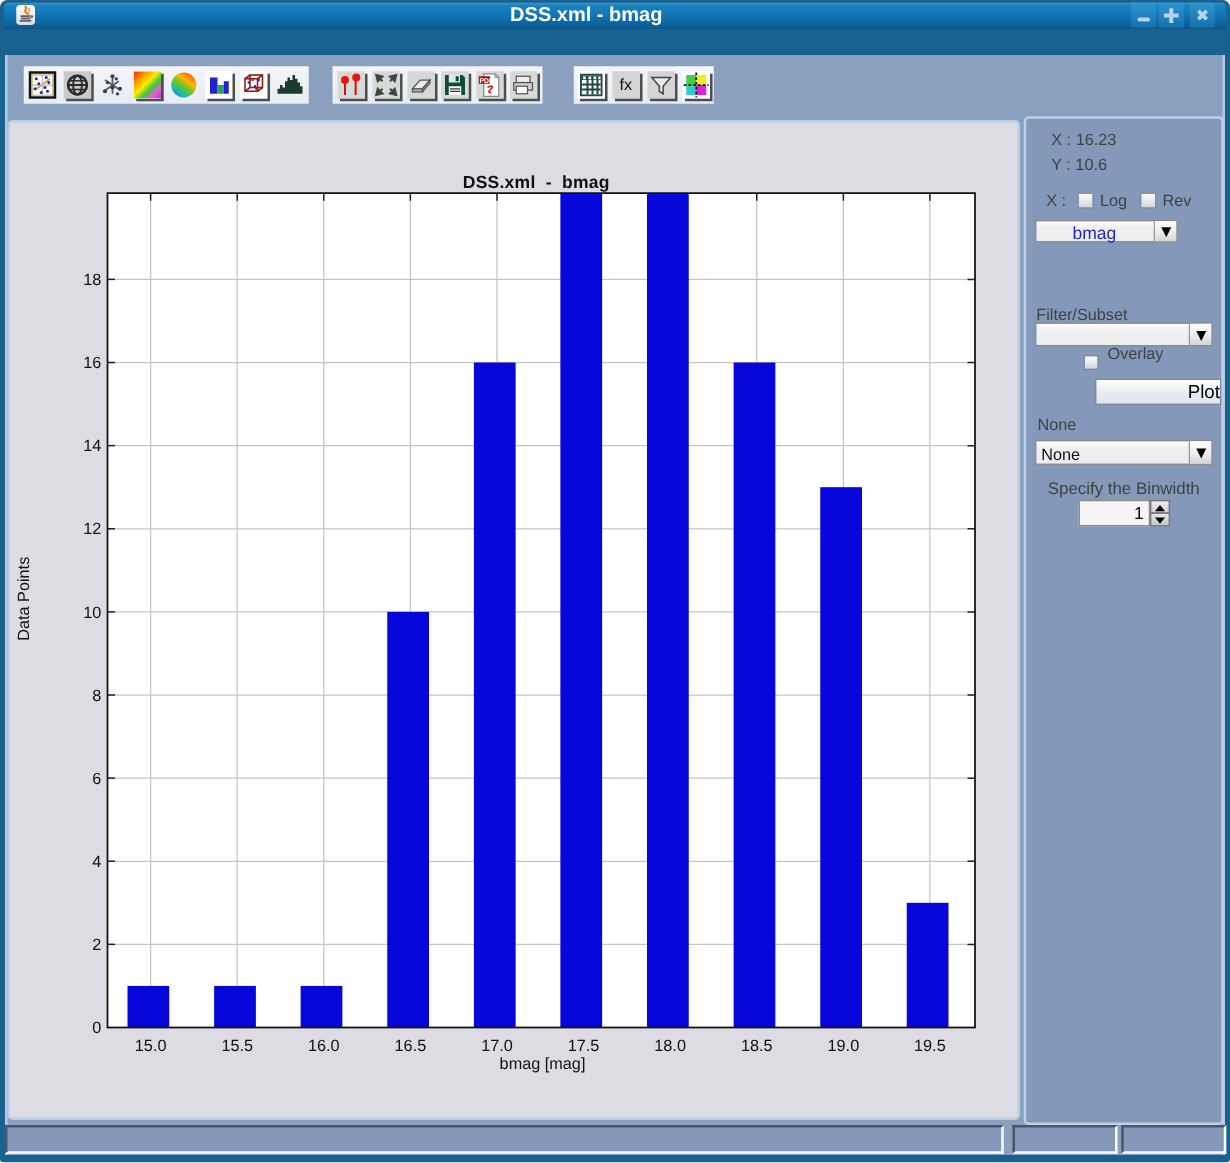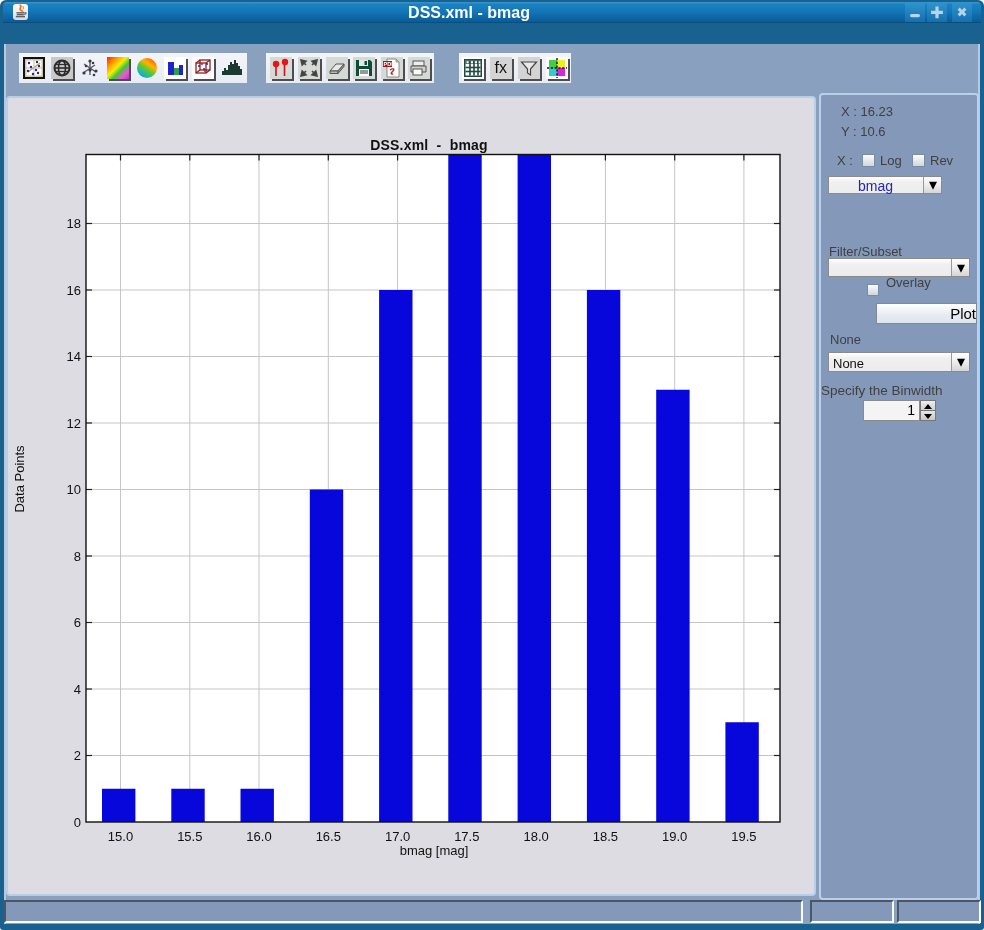--- a/index.html
+++ b/index.html
@@ -249,21 +249,21 @@
      </g>
      <g fill="#fff">
               <rect x="4.5" y="4.2" width="2.2" height="2.2"></rect>
               <rect x="8.8" y="4.2" width="2.2" height="2.2"></rect>
               <rect x="12.8" y="4.2" width="2.2" height="2.2"></rect>
               <rect x="16.6" y="4.2" width="1.6" height="2.2"></rect>
             </g>
     </svg>
    </div>
    <div class="tbtn shadow" style="left:30.7px;background:#d4d4d4;">
-    <div style="position:absolute;left:0;top:0;width:22px;height:22px;text-align:center;line-height:22px;font-size:16px;color:#111;font-family:'Liberation Sans',sans-serif;">fx</div>
+    <div style="position:absolute;left:0;top:0;width:22px;height:22px;text-align:center;line-height:22px;font-size:13px;color:#111;font-family:'Liberation Sans',sans-serif;">fx</div>
    </div>
    <div class="tbtn shadow" style="left:58.7px;background:#d4d4d4;">
     <svg width="22" height="22" style="position:absolute;left:0;top:0;">
      <path d="M3.5 5 L18.5 5 L12.5 12 L12.5 18 L9.5 16 L9.5 12 Z" fill="#e9e9e9" stroke="#444" stroke-width="1.2"></path>
     </svg>
    </div>
    <div class="tbtn shadow" style="left:86.6px;background:#fff;">
     <svg width="22" height="22" style="position:absolute;left:0;top:0;">
      <rect x="3" y="3" width="8" height="8" fill="#44cc44"></rect>
      <rect x="11" y="3" width="8" height="8" fill="#eeee22"></rect>
@@ -410,21 +410,21 @@
    <div id="plotbtn" style="position:absolute;left:27px;top:208px;width:101px;height:21px;
      background:linear-gradient(#fefefe,#e7ebf1 60%,#dfe4eb);border:1px solid #7e8a9a;
      text-align:right;line-height:20px;color:#000;font-size:15px;margin-left:28px;">Plot</div>
    <div class="rlabel" style="left:9px;top:237px;">None</div>
    <div class="combo" style="left:7px;top:257px;width:142px;height:20px;padding-left:29px;">
      <span style="position:absolute;left:4px;top:2.5px;color:#111;font-size:13px;">None</span>
      <span class="cbtn">
             <span class="tri"></span>
           </span>
    </div>
-   <div class="rlabel" style="left:0;top:288px;width:156px;text-align:left;font-size:13.5px;">Specify the Binwidth</div>
+   <div class="rlabel" style="left:0;top:288px;width:156px;text-align:center;font-size:13.5px;">Specify the Binwidth</div>
    <div id="spinner" style="position:absolute;left:42px;top:305px;width:73px;height:21px;">
      <span style="position:absolute;left:0;top:0;width:57px;height:21px;background:#f4f4f4;border:1px solid #8b8b8b;
        text-align:right;line-height:19px;color:#000;font-size:14px;padding-right:4px;">1</span>
      <span style="position:absolute;left:57px;top:0;width:16px;height:11px;background:linear-gradient(#efefef,#cfcfcf);border:1px solid #777;">
        <span style="position:absolute;left:3px;top:2.5px;width:0;height:0;border-left:4px solid transparent;border-right:4px solid transparent;border-bottom:5px solid #000;"></span>
           </span>
      <span style="position:absolute;left:57px;top:10px;width:16px;height:11px;background:linear-gradient(#e7e7e7,#c7c7c7);border:1px solid #777;">
        <span style="position:absolute;left:3px;top:2.5px;width:0;height:0;border-left:4px solid transparent;border-right:4px solid transparent;border-top:5px solid #000;"></span>
           </span>
    </div>

